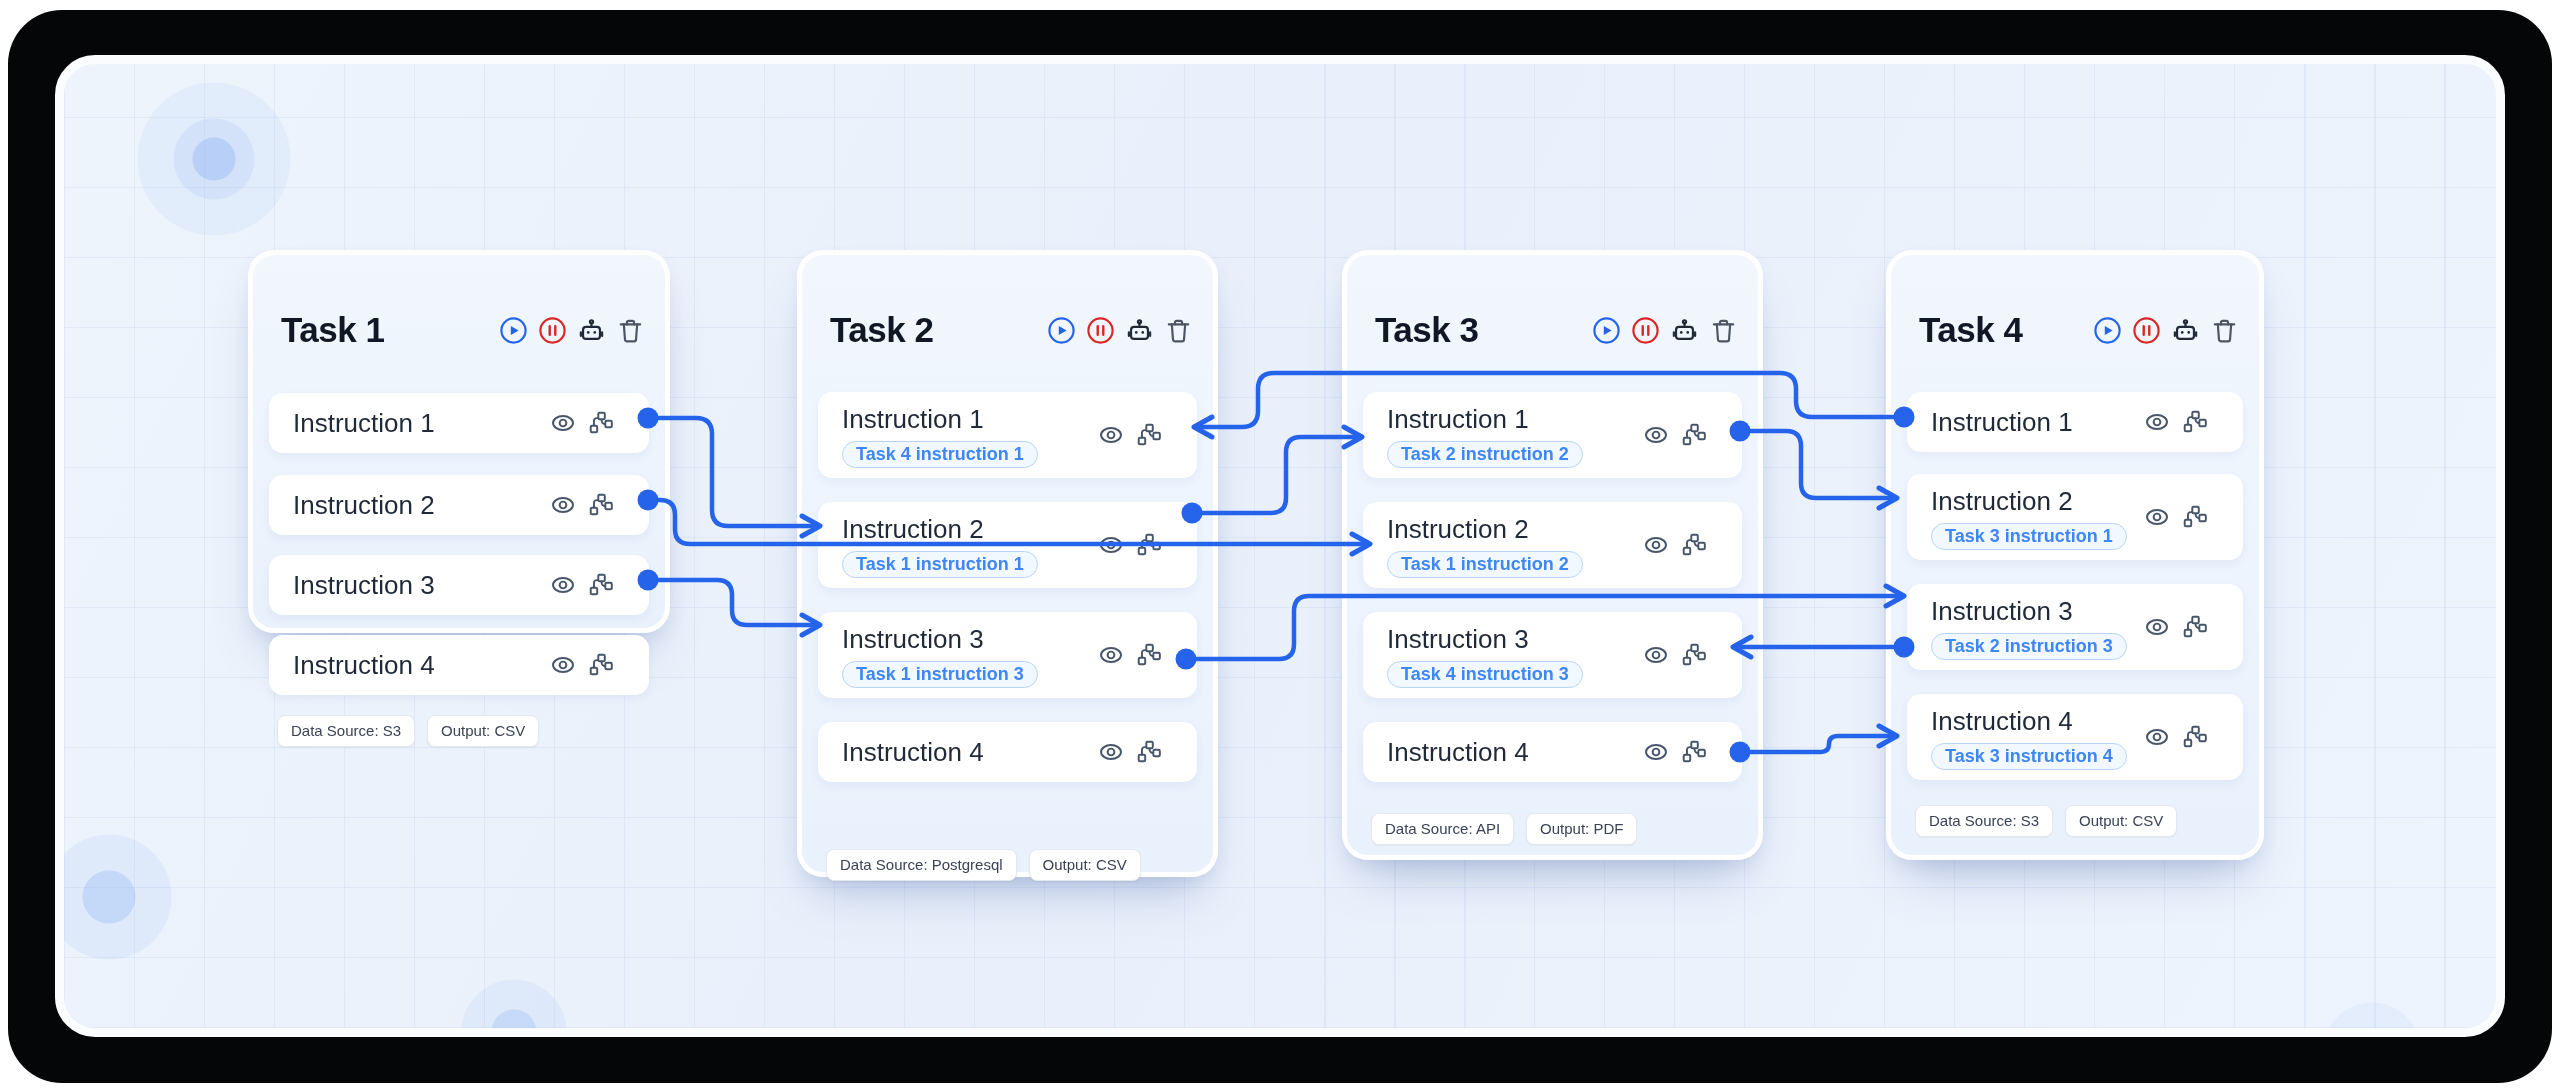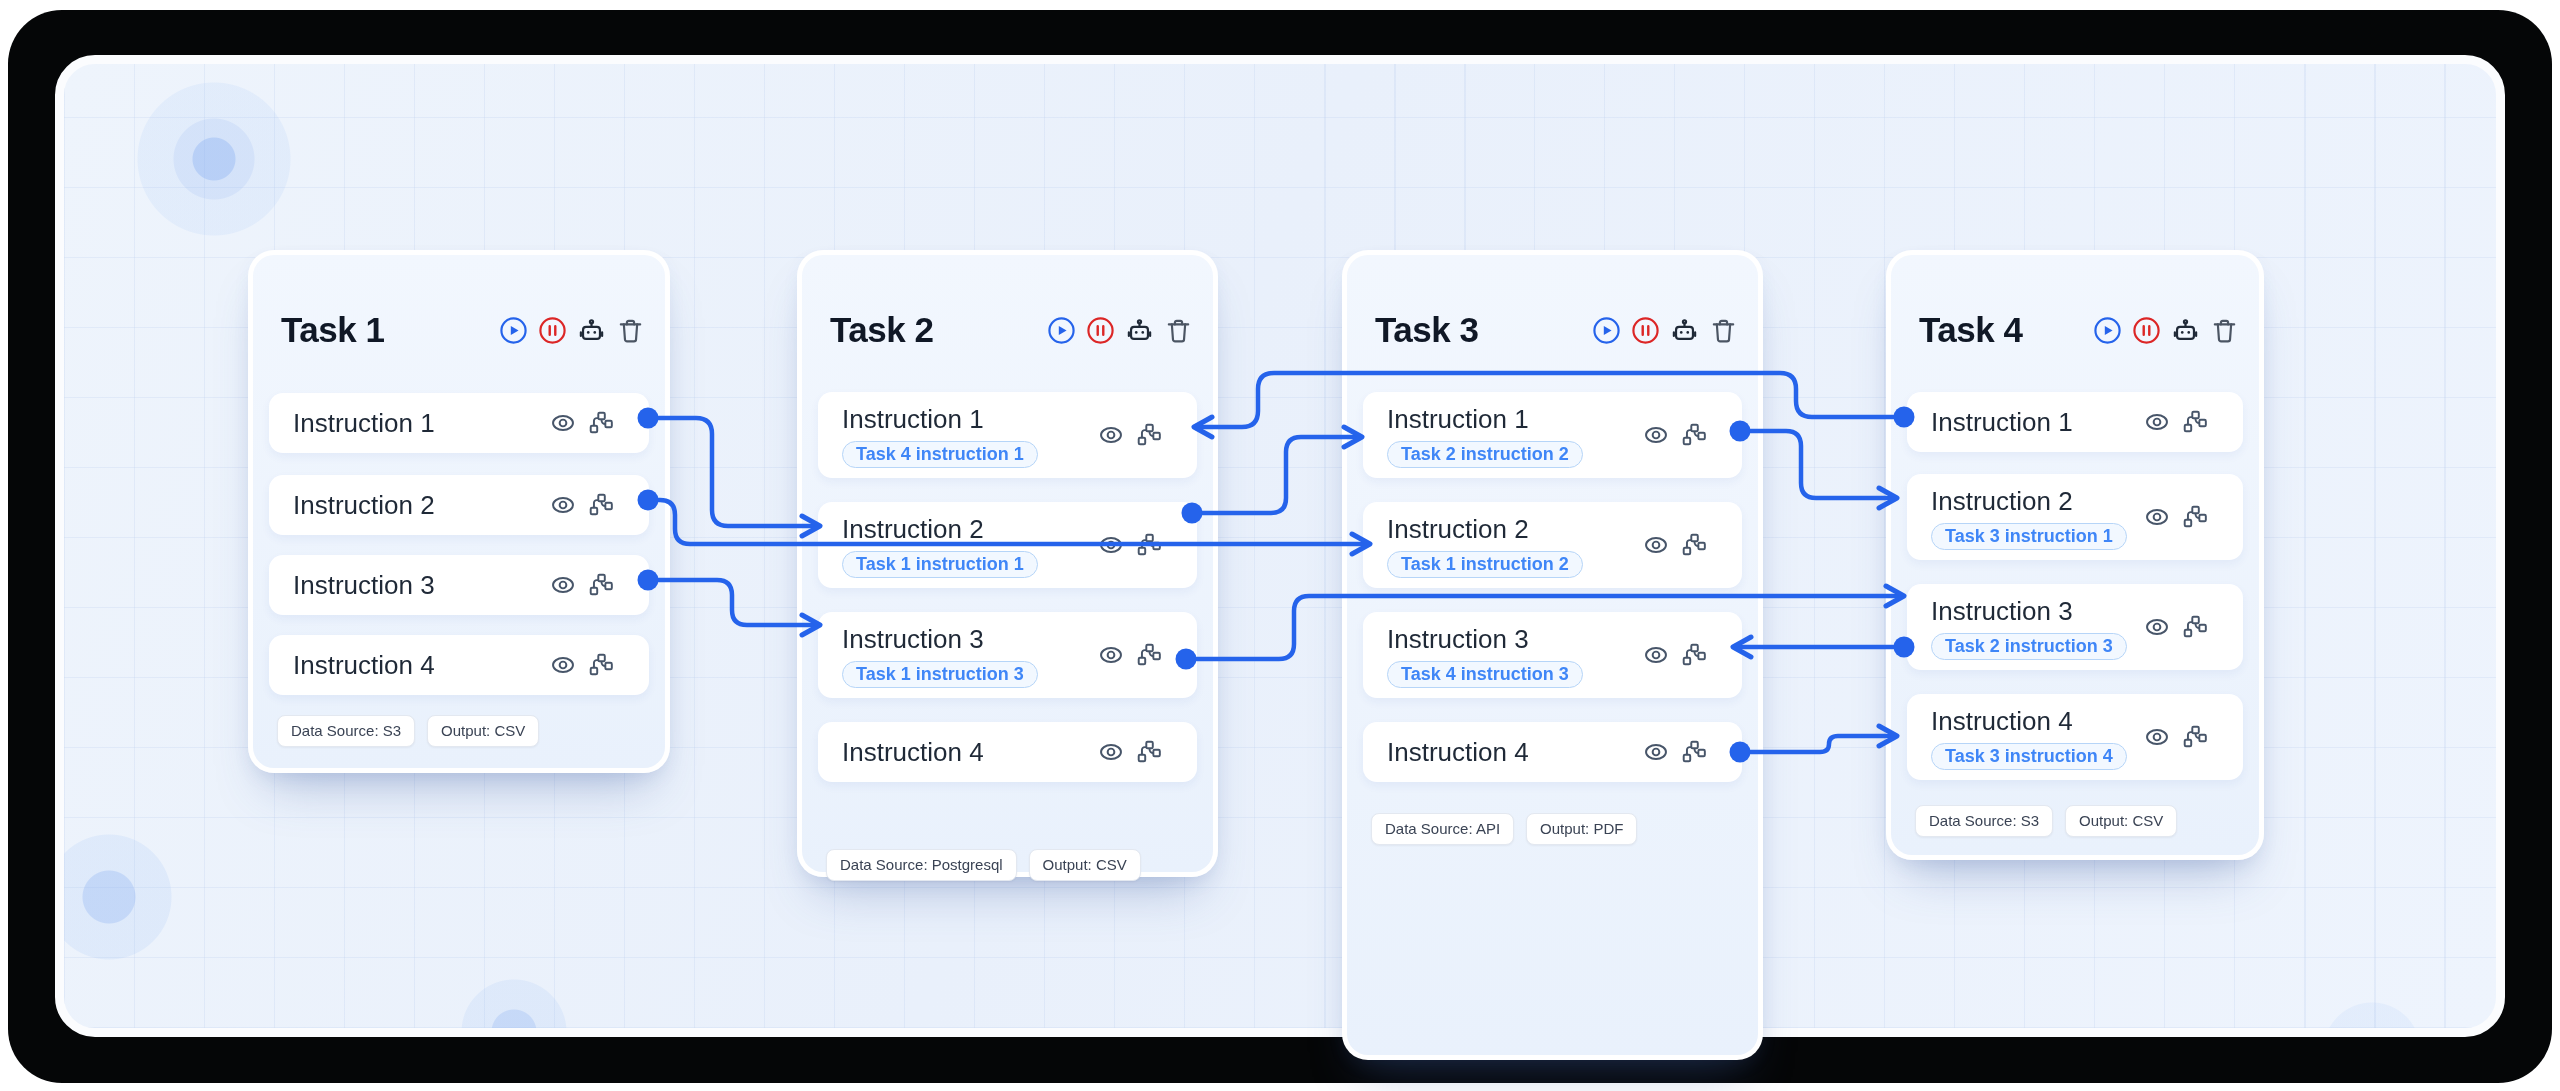--- a/index.html
+++ b/index.html
@@ -54,21 +54,21 @@
   #wires .arrow{fill:none;stroke:#2563eb;stroke-width:5;stroke-linecap:round;stroke-linejoin:round;}
   #wires .dot{fill:#2563eb;stroke:none;}
 </style>
 </head>
 <body>
 
 <div id="root">
   <div class="frame"></div>
   <div class="canvas"></div>
   <div class="stage" id="stage">
-      <div class="task-card" style="left: 248px; top: 250px; width: 422px; height: 523px;">
+      <div class="task-card" style="left: 248px; top: 250px; width: 422px; height: 383px;">
         <div class="card-header">
           <div class="task-title">Task 1</div>
           <div class="header-actions">
             <span class="icon-btn">
               <svg viewBox="0 0 24 24">
                 <circle cx="12" cy="12" r="10" fill="none" stroke="#2563eb" stroke-width="1.8"></circle>
                 <path d="M9.8 8.2 L16.2 12 L9.8 15.8 Z" fill="#2563eb"></path>
               </svg>
             </span>
             <span class="icon-btn">
@@ -313,21 +313,21 @@
                 <path d="M12.5 8.5v1a3.5 3.5 0 0 0 3.5 3.5"></path>
               </svg>
             </span>
           </div>
         </div>
         <div class="badge-row" style="top: 558px; margin-top: 36px;">
           <div class="badge">Data Source: Postgresql</div>
           <div class="badge">Output: CSV</div>
         </div>
       </div>
-      <div class="task-card" style="left: 1342px; top: 250px; width: 421px; height: 810px;">
+      <div class="task-card" style="left: 1342px; top: 250px; width: 421px; height: 610px;">
         <div class="card-header">
           <div class="task-title">Task 3</div>
           <div class="header-actions">
             <span class="icon-btn">
               <svg viewBox="0 0 24 24">
                 <circle cx="12" cy="12" r="10" fill="none" stroke="#2563eb" stroke-width="1.8"></circle>
                 <path d="M9.8 8.2 L16.2 12 L9.8 15.8 Z" fill="#2563eb"></path>
               </svg>
             </span>
             <span class="icon-btn">

